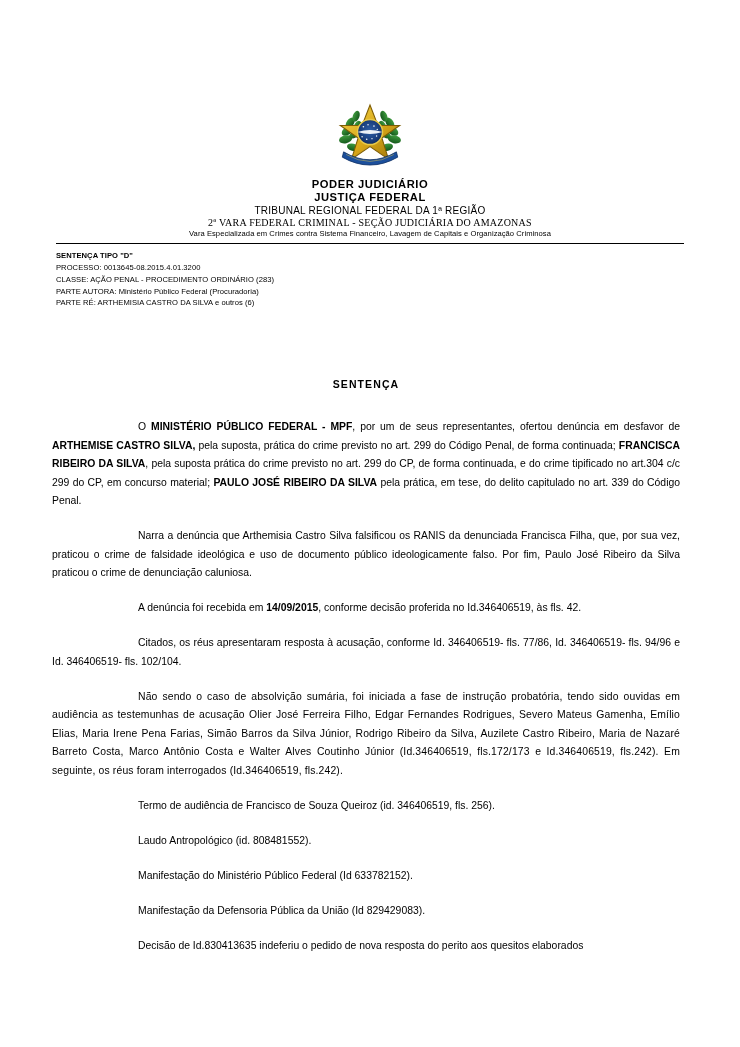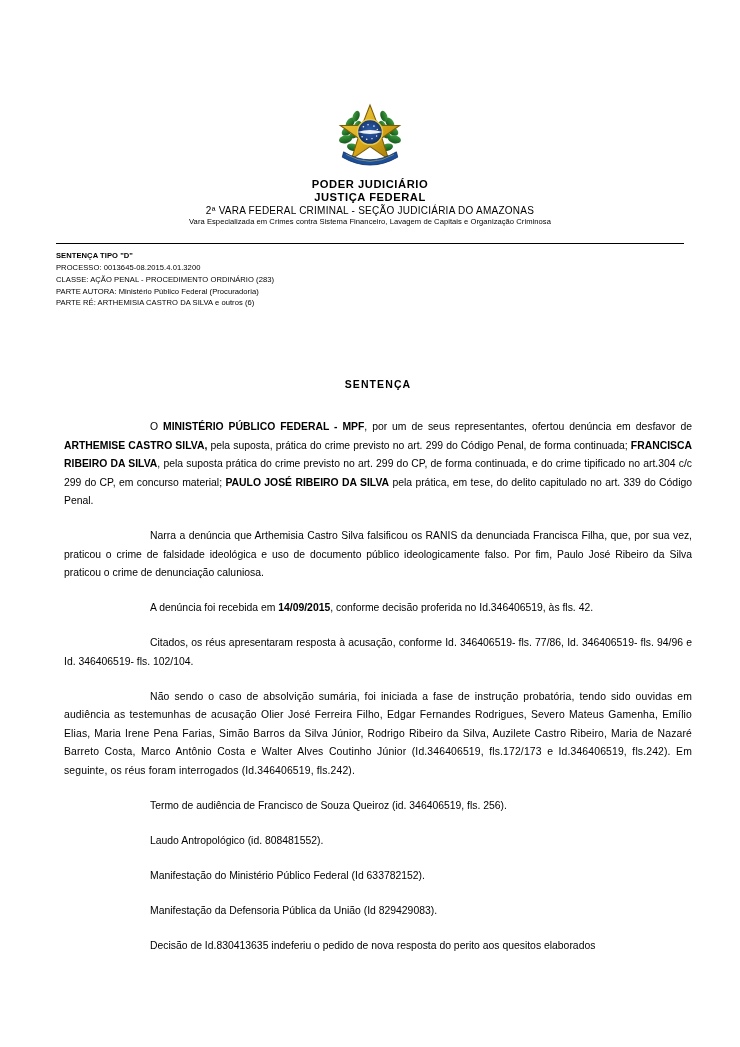--- a/index.html
+++ b/index.html
@@ -55,20 +55,21 @@
   }
   .hdr-l3 {
     font-size: 10px;
     letter-spacing: 0.25px;
     margin-top: 1px;
   }
   .hdr-l4 {
     font-size: 10px;
     letter-spacing: 0.25px;
     margin-top: 1px;
+    font-family: Liberation Serif, serif;
   }
   .hdr-l5 {
     font-size: 7.6px;
     letter-spacing: 0.05px;
     margin-top: 2px;
     text-align: center;
   }
   .hdr-rule {
     position: absolute;
     top: 243px;
@@ -87,21 +88,21 @@
     font-size: 7.6px;
     line-height: 1.56;
     letter-spacing: 0.05px;
   }
   .meta .m-strong { font-weight: bold; }
 
   
   .body-area {
     position: absolute;
     top: 378px;
-    left: 64px;
+    left: 52px;
     width: 628px;
   }
   .sent-title {
     text-align: center;
     font-size: 10.5px;
     font-weight: bold;
     letter-spacing: 1.1px;
     margin: 0 0 28px 0;
   }
   p.para {
@@ -188,20 +189,21 @@
 
         <path d="M10 74 Q50 98 90 74 L92 82 Q50 106 8 82 Z" fill="#1b4f9c" stroke="#0e2f63" stroke-width="1.2"></path>
         <path d="M14 78 Q50 99 86 78" fill="none" stroke="#e8c94a" stroke-width="1" opacity="0.7"></path>
       </svg>
     </span>
   </div>
 
   <div class="header-block">
     <div class="hdr-l1">PODER JUDICIÁRIO</div>
     <div class="hdr-l2">JUSTIÇA FEDERAL</div>
+    <div class="hdr-l3">TRIBUNAL REGIONAL FEDERAL DA 1ª REGIÃO</div>
     <div class="hdr-l4">2ª VARA FEDERAL CRIMINAL - SEÇÃO JUDICIÁRIA DO AMAZONAS</div>
     <div class="hdr-l5">Vara Especializada em Crimes contra Sistema Financeiro, Lavagem de Capitais e Organização Criminosa</div>
   </div>
   <div class="hdr-rule"></div>
 
   <div class="meta">
     <div class="m-strong">SENTENÇA TIPO "D"</div>
     <div>PROCESSO: 0013645-08.2015.4.01.3200</div>
     <div>CLASSE: AÇÃO PENAL - PROCEDIMENTO ORDINÁRIO (283)</div>
     <div>PARTE AUTORA: Ministério Público Federal (Procuradoria)</div>

